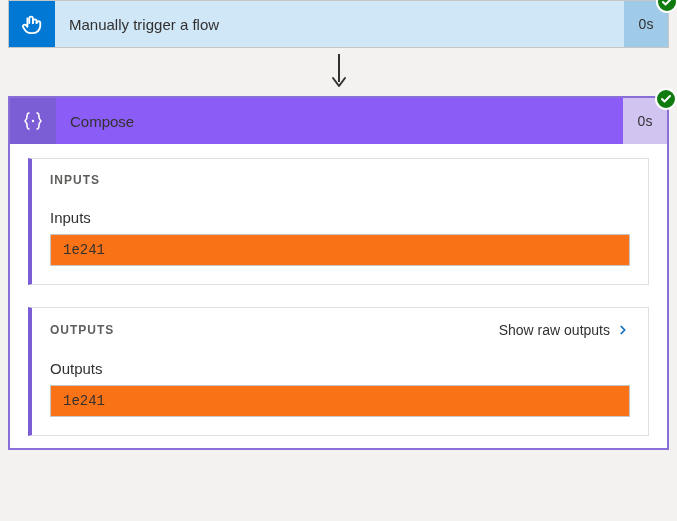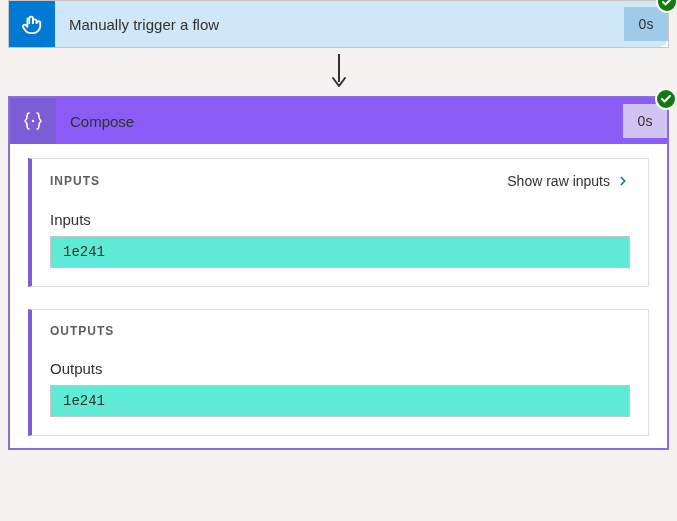--- a/index.html
+++ b/index.html
@@ -25,21 +25,20 @@
     margin-top: 0;
   }
   .card-header {
     display: flex;
     align-items: center;
     height: 46px;
     position: relative;
   }
   .card-header.trigger {
     background: #d0e7f8;
-    border-radius: 9px;
   }
   .card-header.action {
     background: #8b5cf6;
   }
   .icon-box {
     width: 46px;
     height: 46px;
     display: flex;
     align-items: center;
     justify-content: center;
@@ -48,21 +47,21 @@
   .icon-box.trigger { background: #0078d4; }
   .icon-box.action  { background: #7b5dd6; }
   .card-title {
     flex: 1 1 auto;
     padding-left: 14px;
     font-size: 15px;
     color: #323130;
   }
   .duration-pill {
     width: 44px;
-    height: 34px;
+    height: 46px;
     display: flex;
     align-items: center;
     justify-content: center;
     font-size: 14px;
     color: #323130;
   }
   .duration-pill.trigger { background: #9fcbe8; }
   .duration-pill.action  { background: #d2c4f0; }
   .check-badge {
     position: absolute;
@@ -115,21 +114,21 @@
     cursor: pointer;
   }
   .raw-link svg { display: block; }
   .field-label {
     font-size: 15px;
     color: #323130;
     margin-bottom: 8px;
   }
   .field-value {
     border: 1px solid #c8c6c4;
-    background: #5eead4;
+    background: #f97316;
     padding: 7px 12px;
     font-family: Consolas, "Courier New", monospace;
     font-size: 14px;
     color: #323130;
   }
 </style>
 </head>
 <body>
 
 <div class="canvas">
@@ -176,35 +175,35 @@
       <svg width="12" height="12" viewBox="0 0 24 24" fill="none" stroke="#fff" stroke-width="4" stroke-linecap="round" stroke-linejoin="round">
         <polyline points="20 6 9 17 4 12"></polyline>
       </svg>
     </div>
 
     <div class="card-body">
 
       <div class="section">
         <div class="section-head">
           <div class="section-title">INPUTS</div>
+        </div>
+        <div class="field-label">Inputs</div>
+        <div class="field-value">1e241</div>
+      </div>
+
+      <div class="section">
+        <div class="section-head">
+          <div class="section-title">OUTPUTS</div>
           <div class="raw-link">
-            <span>Show raw inputs</span>
+            <span>Show raw outputs</span>
             <svg width="14" height="14" viewBox="0 0 24 24" fill="none" stroke="#0f6cbd" stroke-width="3" stroke-linecap="round" stroke-linejoin="round">
               <polyline points="9 18 15 12 9 6"></polyline>
             </svg>
           </div>
         </div>
-        <div class="field-label">Inputs</div>
-        <div class="field-value">1e241</div>
-      </div>
-
-      <div class="section">
-        <div class="section-head">
-          <div class="section-title">OUTPUTS</div>
-        </div>
         <div class="field-label">Outputs</div>
         <div class="field-value">1e241</div>
       </div>
 
     </div>
   </div>
 
 </div>
 
 </body></html>

